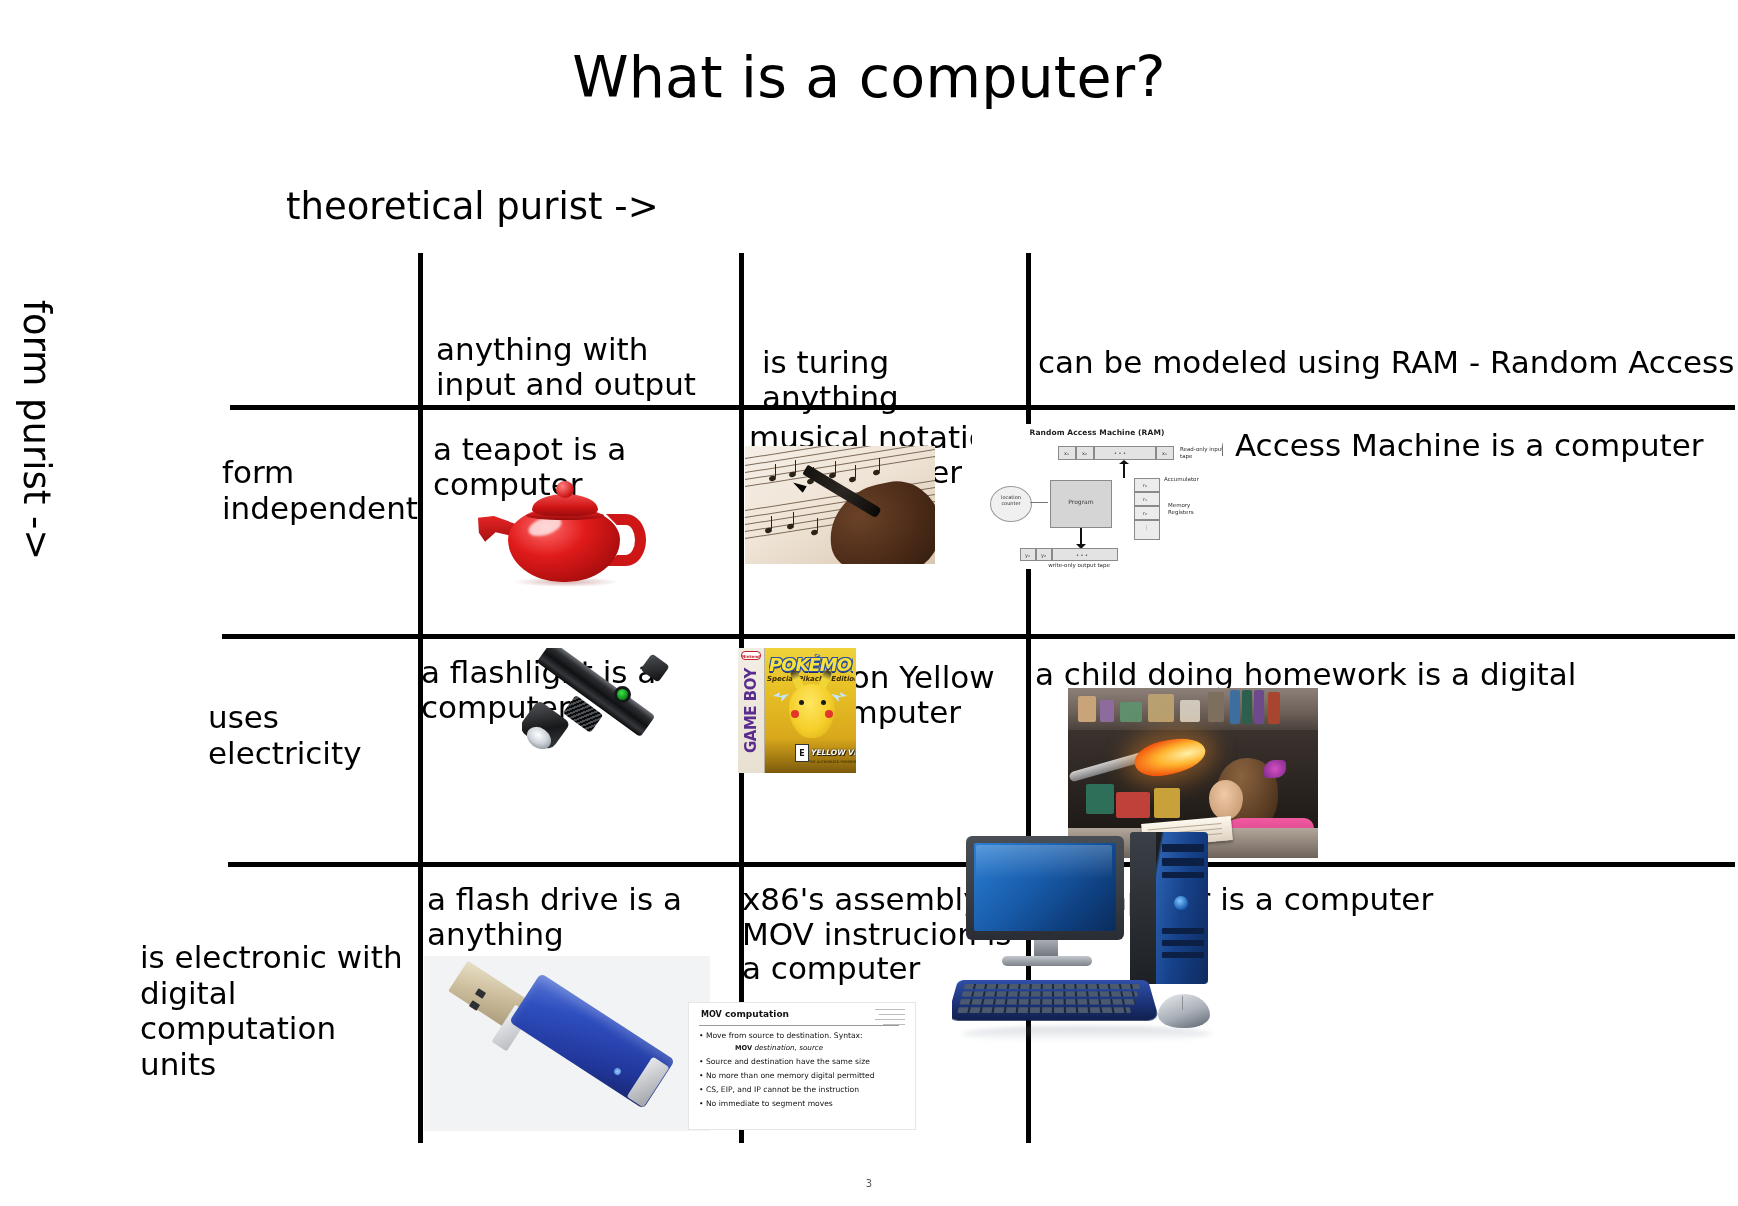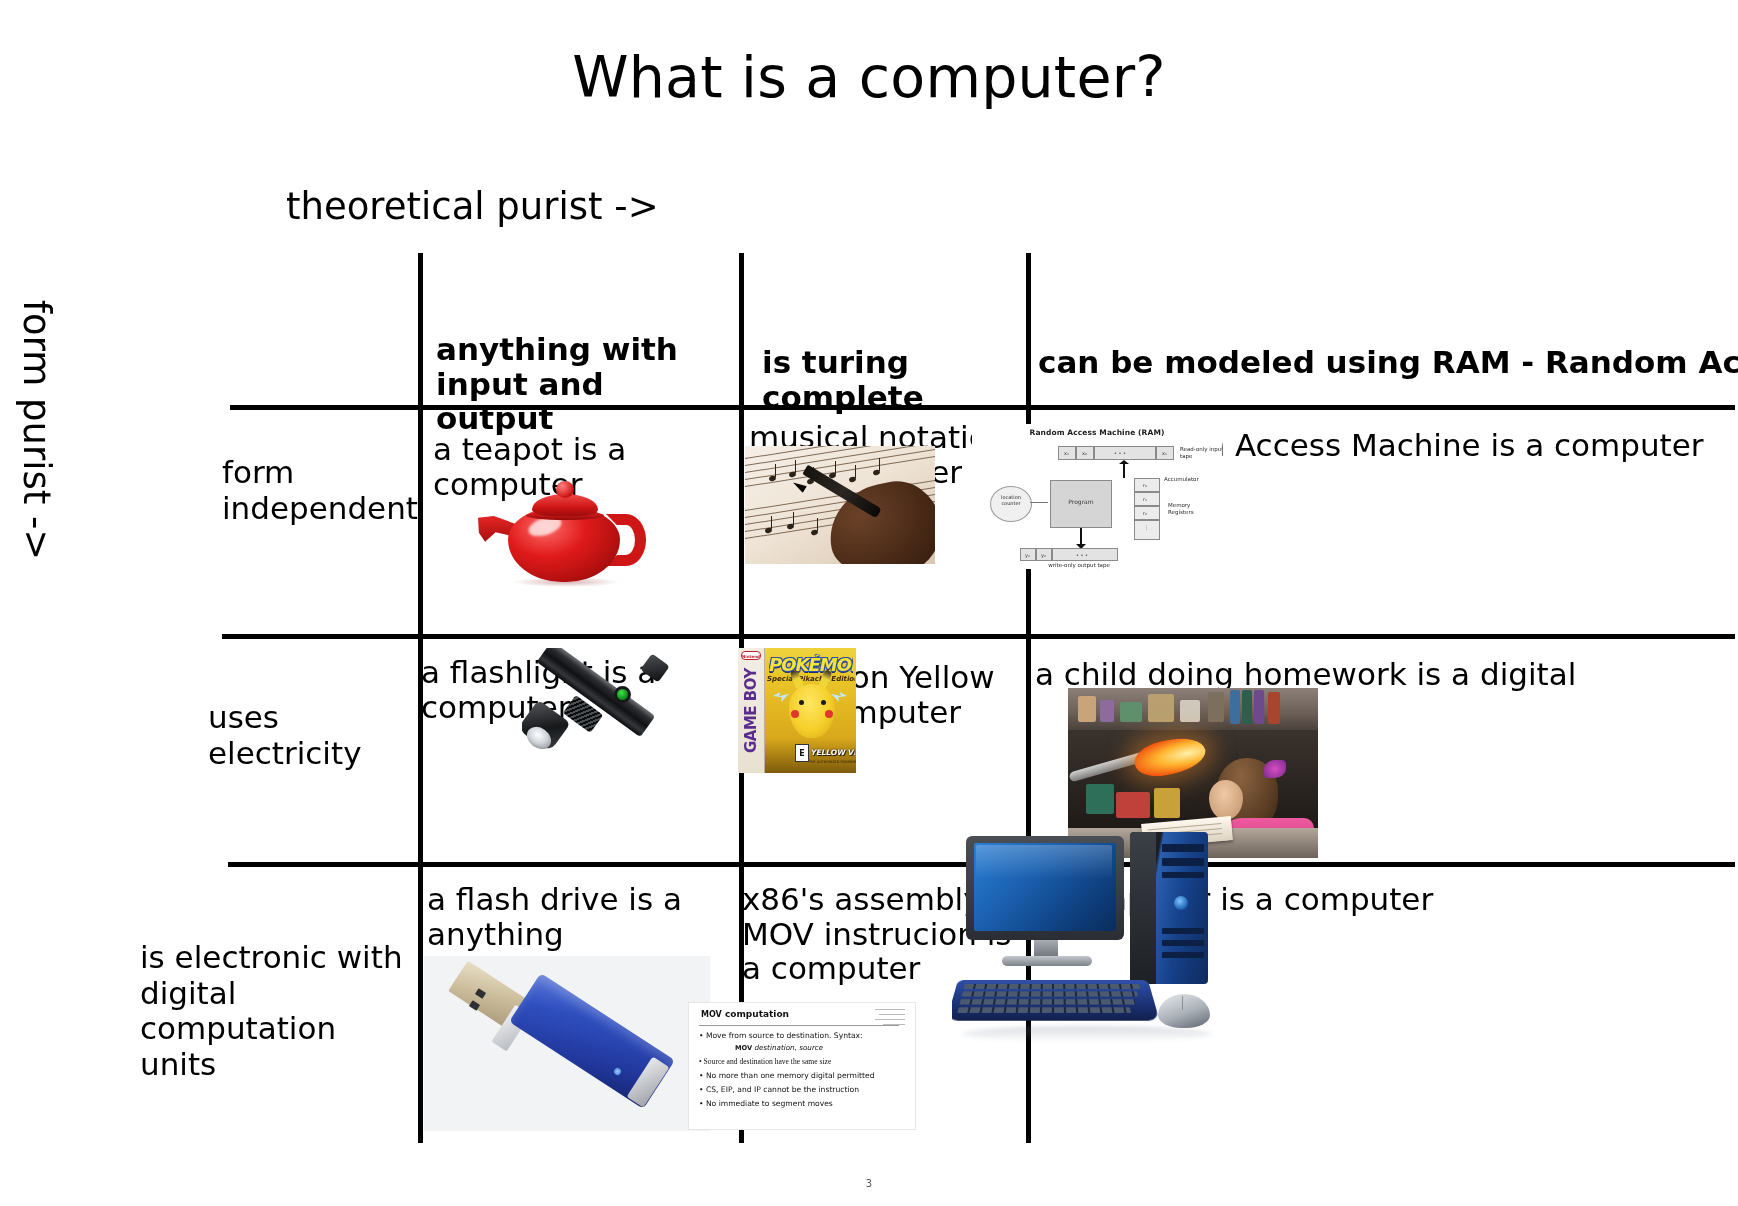--- a/index.html
+++ b/index.html
@@ -78,21 +78,21 @@
   .row-label {
     position: absolute;
     font-size: 31px;
     line-height: 1.15;
     font-weight: 400;
   }
   .col-header {
     position: absolute;
     font-size: 31px;
     line-height: 1.12;
-    font-weight: 700;
+    font-weight: 400;
   }
 
   
   #colhdr-0 { left: 436px; top: 332px; width: 290px; }
   #colhdr-1 { left: 762px; top: 345px; width: 270px; }
   #colhdr-2 { left: 1038px; top: 345px; width: 690px; white-space: nowrap; }
 
   
   #rowlbl-0 { left: 222px; top: 455px; width: 190px; }
   #rowlbl-1 { left: 208px; top: 700px; width: 215px; }
@@ -492,21 +492,21 @@
 <div id="axis-y-label">form purist -&gt;</div>
 
 <div class="vrule" id="vrule-1"></div>
 <div class="vrule" id="vrule-2"></div>
 <div class="vrule" id="vrule-3"></div>
 <div class="hrule" id="hrule-1"></div>
 <div class="hrule" id="hrule-2"></div>
 <div class="hrule" id="hrule-3"></div>
 
 <div class="col-header" id="colhdr-0">anything with input and output</div>
-<div class="col-header" id="colhdr-1">is turing complete</div>
+<div class="col-header" id="colhdr-1">is turing anything</div>
 <div class="col-header" id="colhdr-2">can be modeled using RAM - Random Access Machine</div>
 
 <div class="row-label" id="rowlbl-0">form independent</div>
 <div class="row-label" id="rowlbl-1">uses electricity</div>
 <div class="row-label" id="rowlbl-2">is electronic with digital computation units</div>
 
 <div class="cell-text" id="cell-0-0-text">a teapot is a computer</div>
 <div class="pic" id="pic-teapot">
   <div class="teapot-shadow"></div>
   <div class="teapot-handle"></div>
@@ -685,21 +685,21 @@
     <div class="mov-corner-line" style="left:0; top:2px; width:30px;"></div>
     <div class="mov-corner-line" style="left:4px; top:7px; width:26px;"></div>
     <div class="mov-corner-line" style="left:0; top:12px; width:30px;"></div>
     <div class="mov-corner-line" style="left:8px; top:17px; width:22px;"></div>
   </div>
   <div id="mov-rule"></div>
   <div class="mov-bullet" style="top:28px;">Move from source to destination. Syntax:</div>
   <div id="mov-syntax" style="top:40px;">
     <b>MOV</b><span> destination, source</span>
   </div>
-  <div class="mov-bullet" style="top:54px;font-family:Liberation Serif, serif;">Source and destination have the same size</div>
+  <div class="mov-bullet" style="top:54px;">Source and destination have the same size</div>
   <div class="mov-bullet" style="top:68px;">No more than one memory digital permitted</div>
   <div class="mov-bullet" style="top:82px;">CS, EIP, and IP cannot be the instruction</div>
   <div class="mov-bullet" style="top:96px;">No immediate to segment moves</div>
 </div>
 
 <div class="cell-text" id="cell-2-2-text">a computer is a computer</div>
 <div class="pic" id="pic-desktop">
   <div class="dt-tower"></div>
   <div class="dt-tower-side"></div>
   <div class="dt-tower-bay" style="left:210px; top:16px; width:42px; height:8px;"></div>

